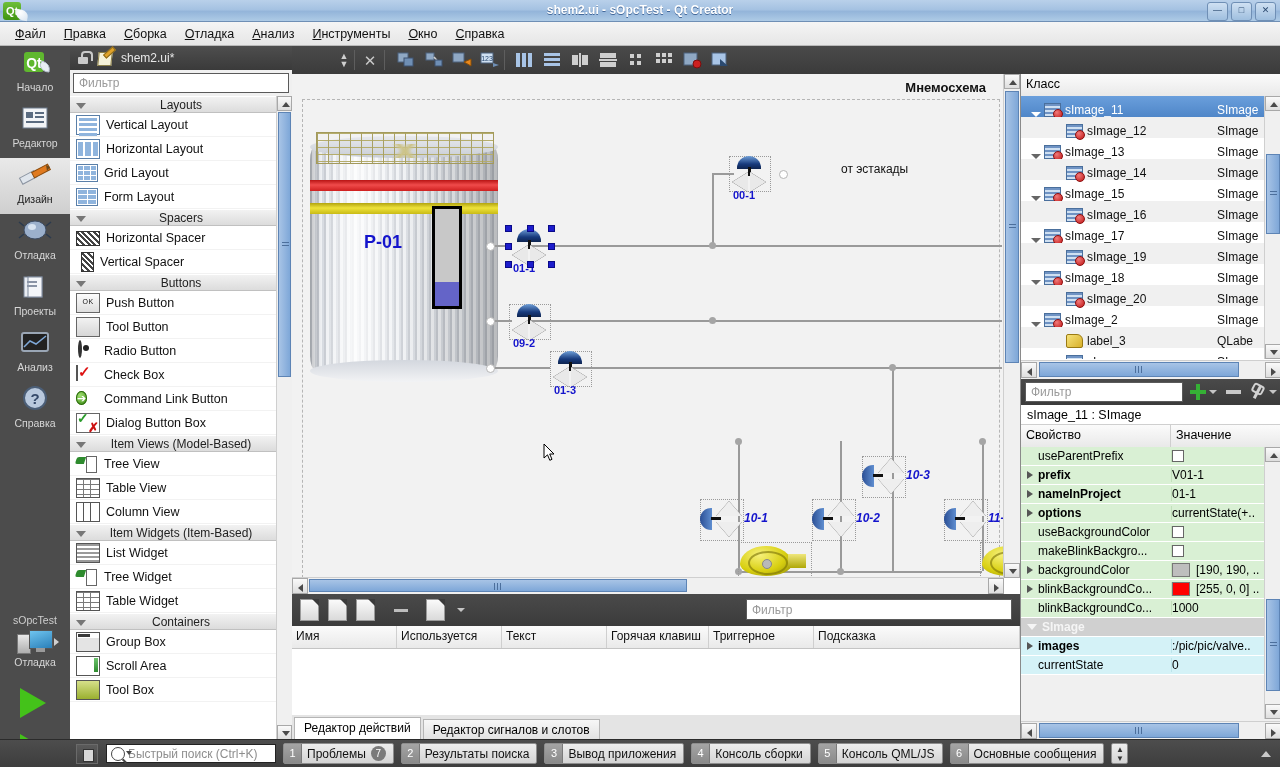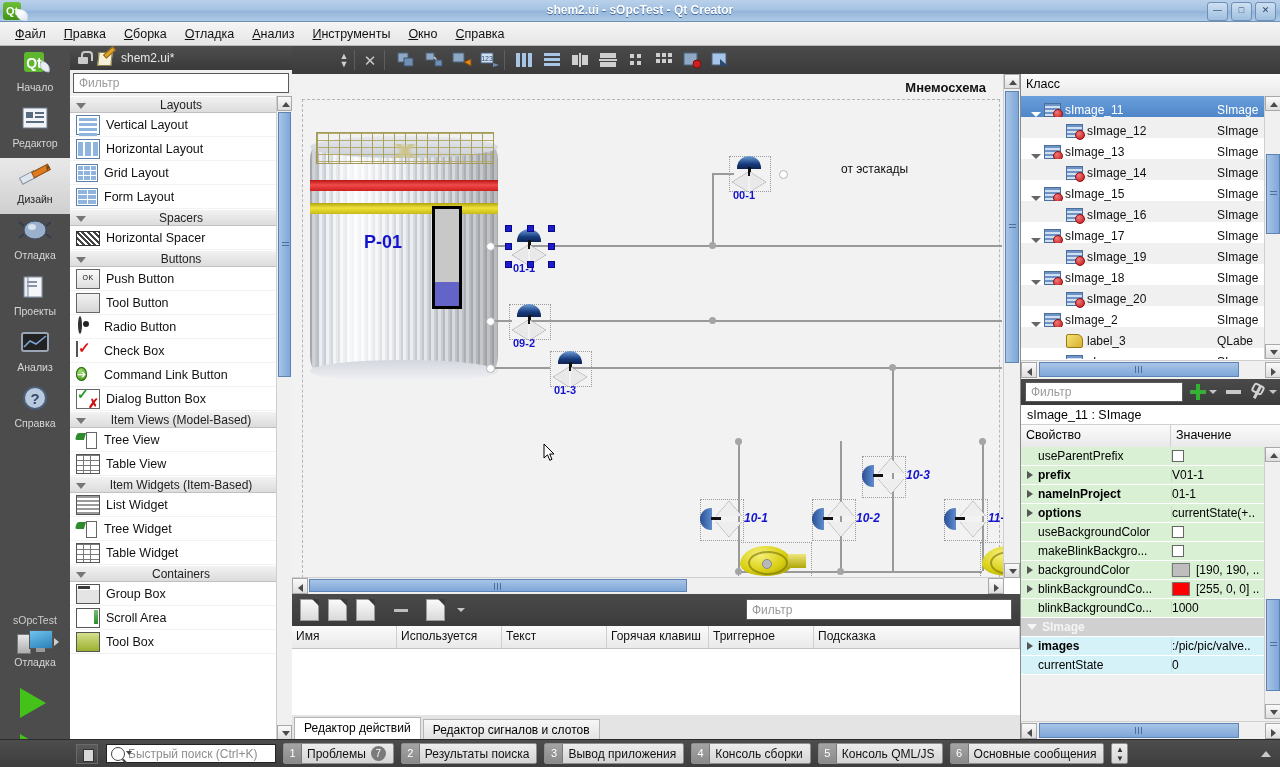--- a/index.html
+++ b/index.html
@@ -476,20 +476,24 @@
           <span>Form Layout</span>
         </div>
         <div class="cat">
           <span class="tw"></span>
           <span>Spacers</span>
         </div>
         <div class="wi">
           <span class="gi spcr" style="height:13px;margin-top:2px"></span>
           <span>Horizontal Spacer</span>
         </div>
+        <div class="wi">
+          <span class="gi spcr" style="width:11px;margin-left:5px"></span>
+          <span>Vertical Spacer</span>
+        </div>
         <div class="cat">
           <span class="tw"></span>
           <span>Buttons</span>
         </div>
         <div class="wi">
           <span class="gi okbtn">OK</span>
           <span>Push Button</span>
         </div>
         <div class="wi">
           <span class="gi" style="background:linear-gradient(180deg,#f2f2f2,#d6d6d6);border:1px solid #666"></span>
@@ -515,20 +519,24 @@
           <span class="tw"></span>
           <span>Item Views (Model-Based)</span>
         </div>
         <div class="wi">
           <span class="gi treev"></span>
           <span>Tree View</span>
         </div>
         <div class="wi">
           <span class="gi tablev"></span>
           <span>Table View</span>
+        </div>
+        <div class="wi">
+          <span class="gi colv"></span>
+          <span>Column View</span>
         </div>
         <div class="cat">
           <span class="tw"></span>
           <span>Item Widgets (Item-Based)</span>
         </div>
         <div class="wi">
           <span class="gi listv"></span>
           <span>List Widget</span>
         </div>
         <div class="wi">

